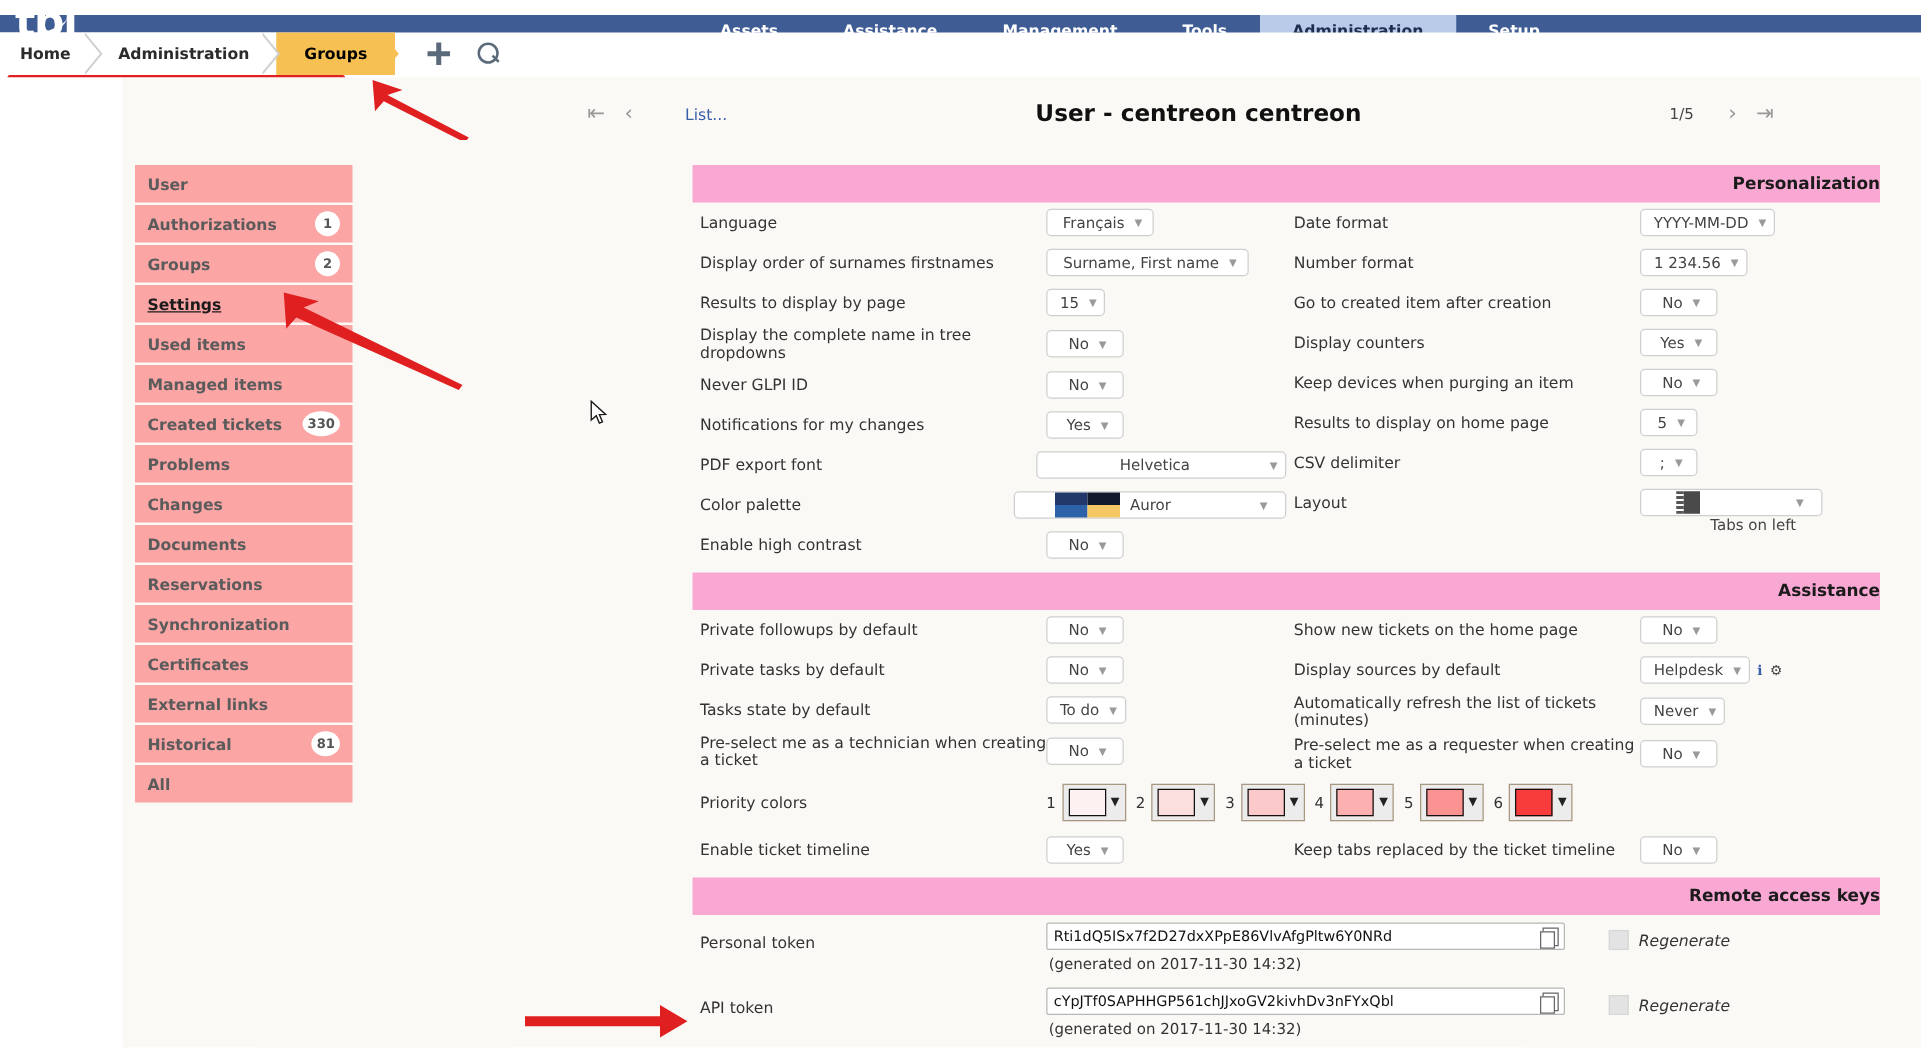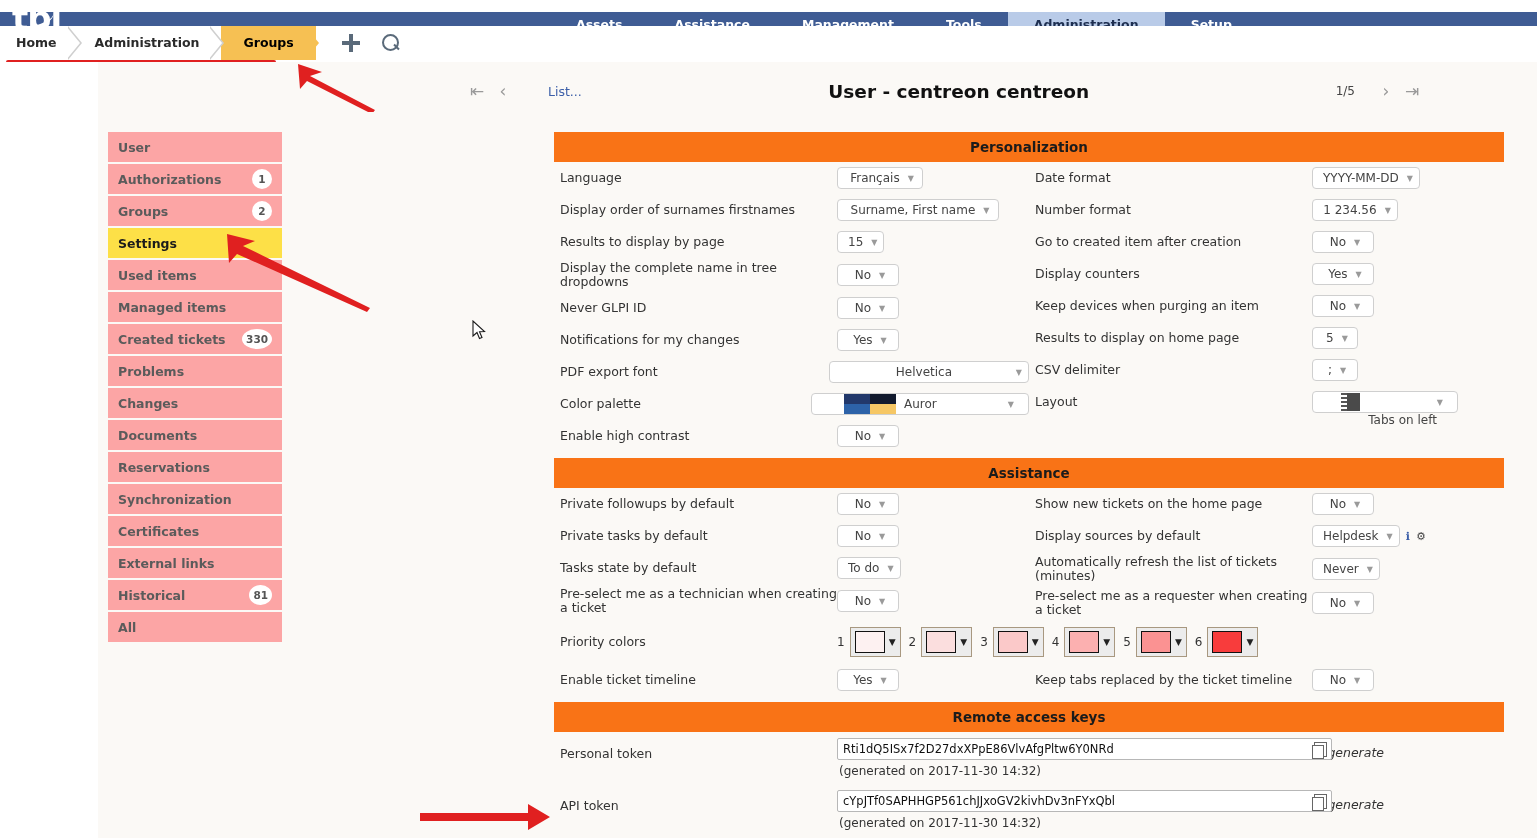--- a/index.html
+++ b/index.html
@@ -111,34 +111,34 @@
   }
   .pager-count { font-size:12px; color:#444; margin-right:18px; }
 
   
   .tabs { position:absolute; left:108px; top:70px; width:174px; }
   .tab {
     height:30px; margin-bottom:2px; background:#fca5a5;
     display:flex; align-items:center; padding:0 10px;
     font-size:12.5px; color:#5b5b5b; font-weight:bold; cursor:pointer;
   }
-  .tab.active { background:#fde047; color:#1b1b1b; }
+  .tab.active { background:#fca5a5; color:#1b1b1b;text-decoration:underline; }
   .tab .tlabel { flex:1; }
   .tab .tcount {
     background:#ffffff; color:#555; border-radius:50%;
     min-width:20px; height:20px; line-height:20px; text-align:center;
     font-size:10.5px; font-weight:bold; padding:0 4px;
   }
 
   
   .panel {
     position:absolute; left:554px; top:70px; width:950px;
   }
   .sec-head {
-    background:#f97316; height:30px; line-height:30px; text-align:center;
+    background:#f9a8d4; height:30px; line-height:30px; text-align:right;
     font-size:13.5px; font-weight:bold; color:#1b1b1b;
   }
   .grid { display:flex; }
   .col { width:475px; }
   .row {
     display:flex; align-items:center; min-height:32px; padding:3px 0;
   }
   .lbl { font-size:12.5px; color:#333; width:283px; padding-left:6px; line-height:14px; }
   .fld { flex:1; display:flex; align-items:center; gap:6px; }
 
@@ -181,21 +181,21 @@
     cursor:pointer;
   }
   .prio-sw { width:30px; height:22px; border:1px solid #111; }
   .prio-arw { font-size:9px; color:#222; }
 
   
   .tokrow { display:flex; align-items:flex-start; padding:6px 0; }
   .tok-lbl { font-size:12.5px; color:#333; width:283px; padding-left:6px; padding-top:8px; }
   .tok-mid { width:450px; }
   .tok-input {
-    position:relative; width:495px; height:22px;
+    position:relative; width:415px; height:22px;
     border:1px solid #b7b7b7; background:#fff; border-radius:2px;
     display:flex; align-items:center;
   }
   .tok-input .val {
     font-size:11.5px; color:#111; padding-left:5px;
     font-family:"DejaVu Sans","Liberation Sans",sans-serif;
     white-space:nowrap; overflow:hidden;
   }
   .copy-ico {
     position:absolute; right:4px; top:3px; width:13px; height:15px;

